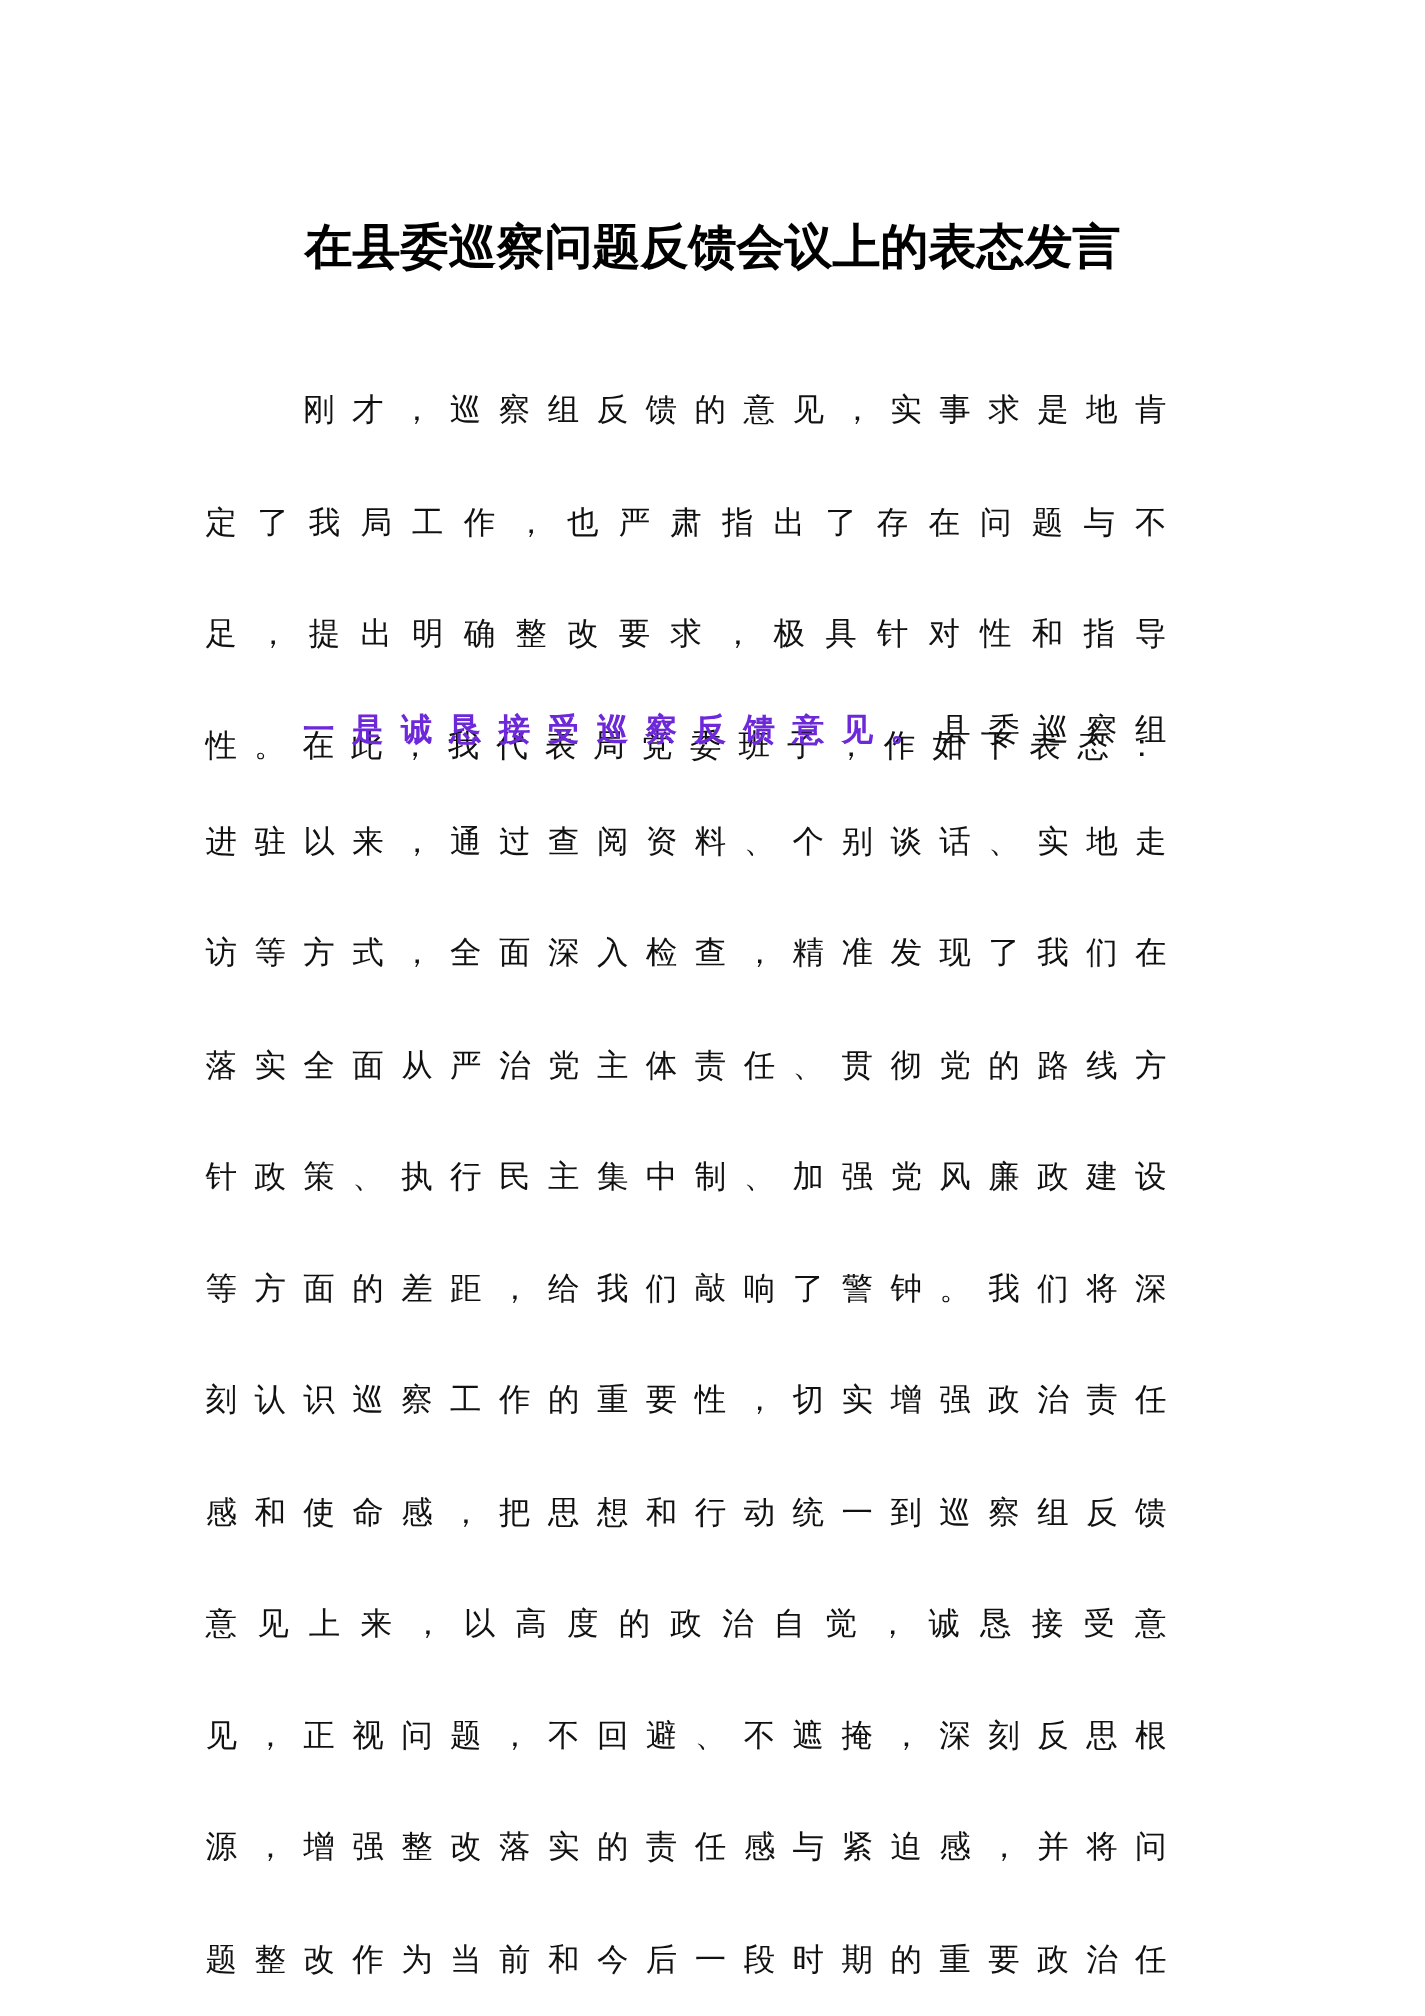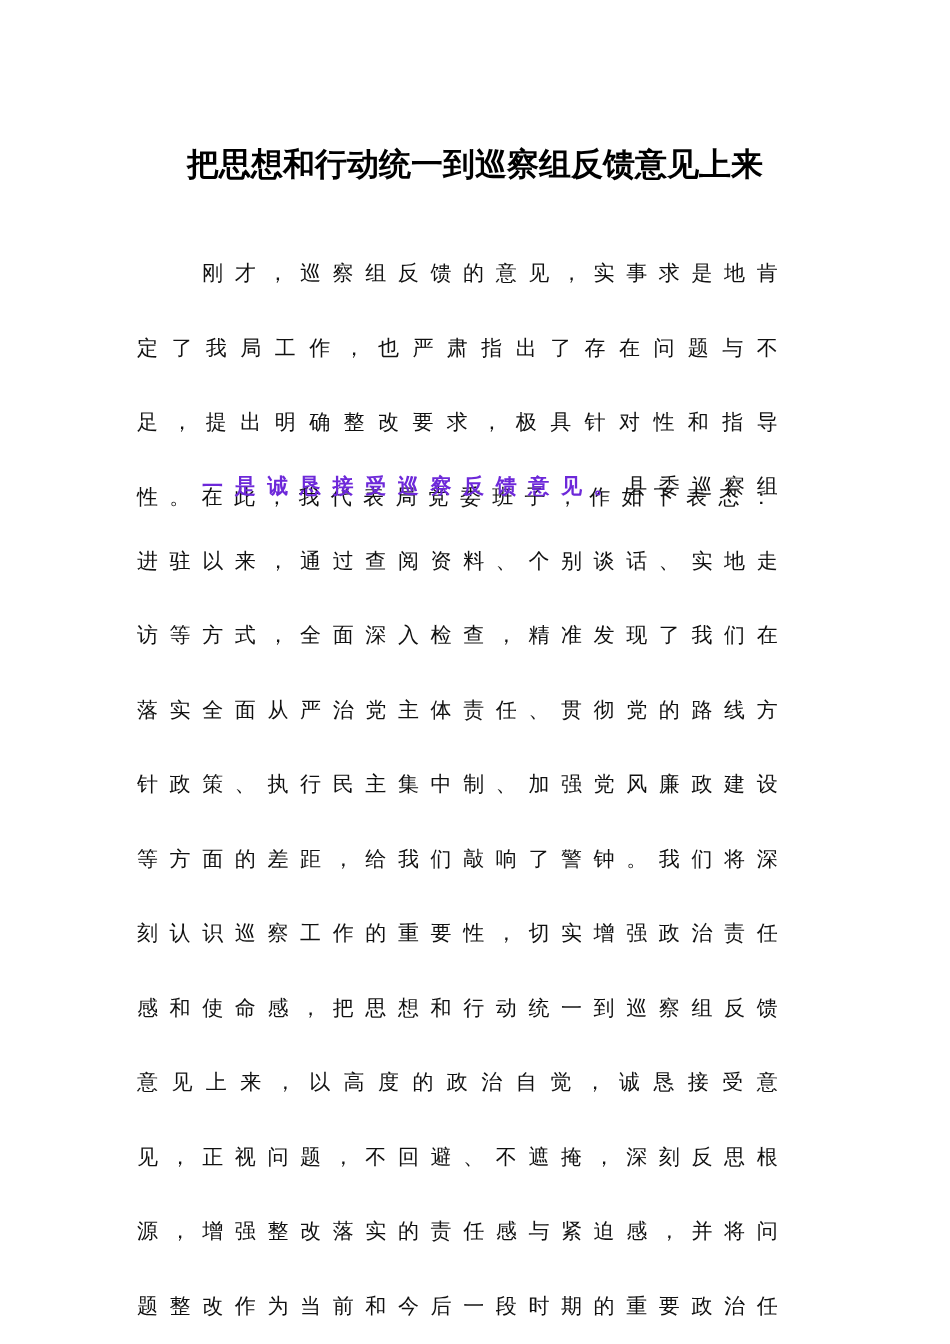--- a/index.html
+++ b/index.html
@@ -55,21 +55,21 @@
     .lead {
       font-weight: bold;
       font-family: "DejaVu Sans", "Liberation Sans", sans-serif;
       color: #6d28d9;
     }
   </style>
 </head>
 <body>
 
 <div class="page">
-  <h1 class="title">把思想和行动统一到巡察组反馈意见上来</h1>
+  <h1 class="title">在县委巡察问题反馈会议上的表态发言</h1>
 
   <div class="body-text p1">
     <p class="para"><span>刚才，巡察组反馈的意见，实事求是地肯定了我局工作，也严肃指出了存在问题与不足，提出明确整改要求，极具针对性和指导性。在此，我代表局党委班子，作如下表态：</span></p>
   </div>
 
   <div class="body-text p2">
     <p class="para"><span class="lead">一是诚恳接受巡察反馈意见。</span><span>县委巡察组进驻以来，通过查阅资料、个别谈话、实地走访等方式，全面深入检查，精准发现了我们在落实全面从严治党主体责任、贯彻党的路线方针政策、执行民主集中制、加强党风廉政建设等方面的差距，给我们敲响了警钟。我们将深刻认识巡察工作的重要性，切实增强政治责任感和使命感，把思想和行动统一到巡察组反馈意见上来，以高度的政治自觉，诚恳接受意见，正视问题，不回避、不遮掩，深刻反思根源，增强整改落实的责任感与紧迫感，并将问题整改作为当前和今后一段时期的重要政治任务，以坚决态度、有力措施、严格标准，确保巡察反馈问题整改到位。</span></p>
   </div>
 </div>
 

